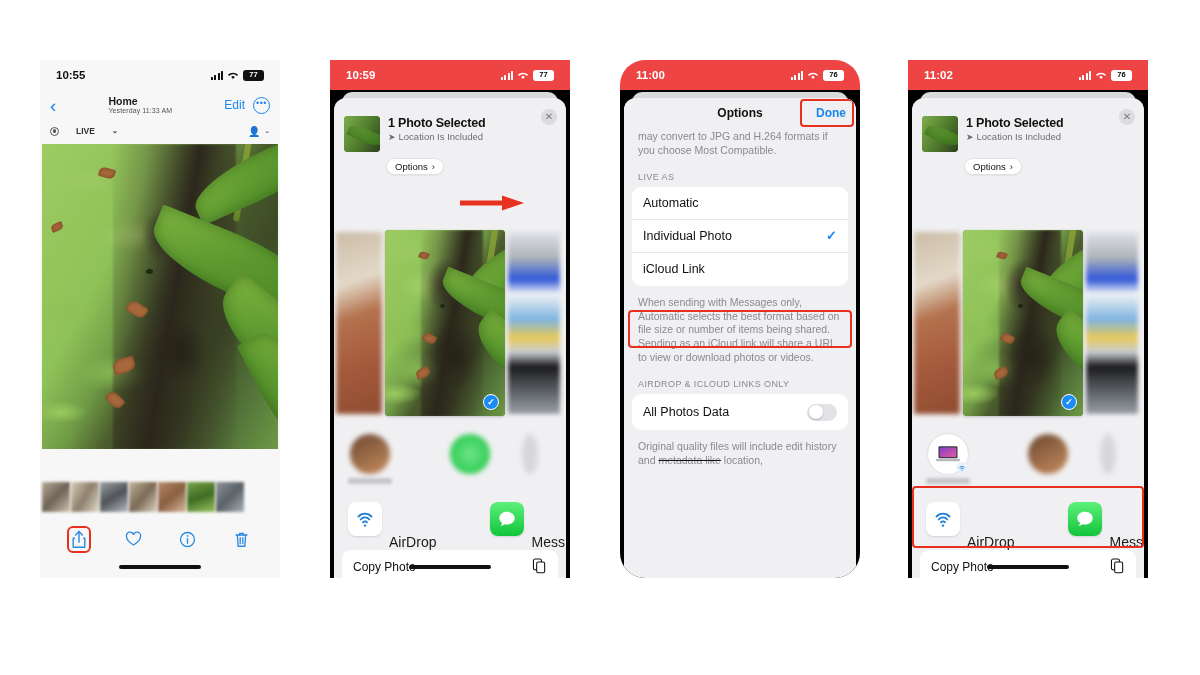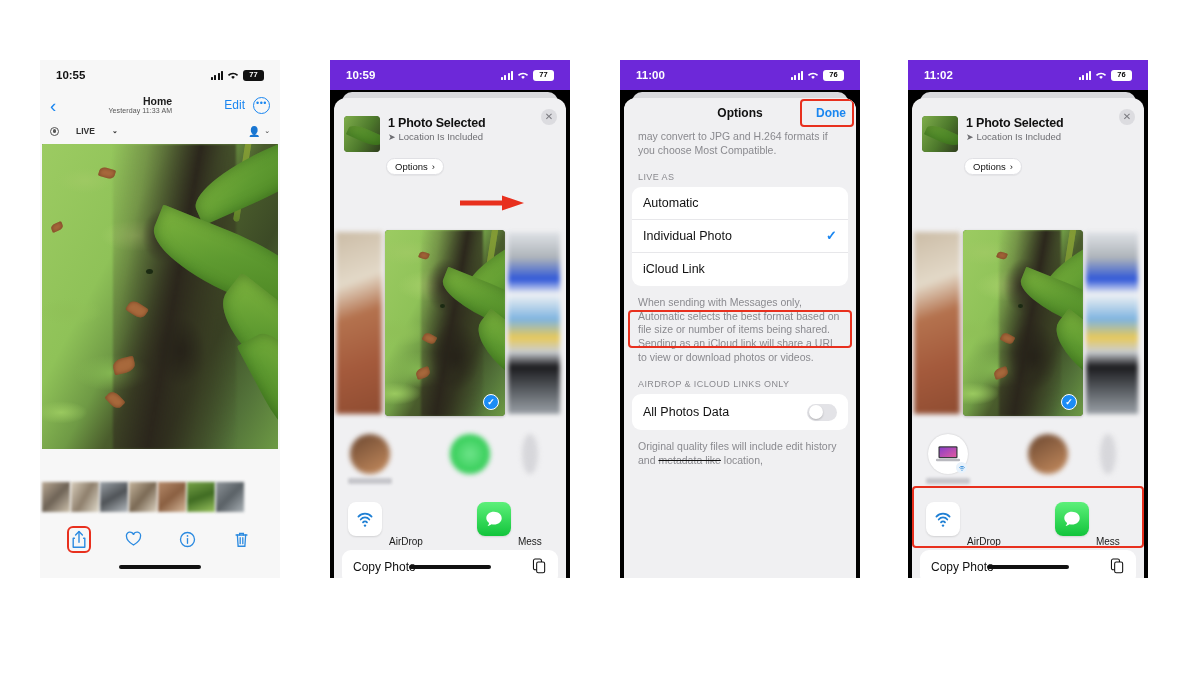--- a/index.html
+++ b/index.html
@@ -15,32 +15,32 @@
   .phone {
     position: absolute;
     width: 240px;
     height: 518px;
     top: 60px;
     overflow: hidden;
     background: #f2f2f2;
   }
   #phone1 { left: 40px; }
   #phone2 { left: 330px; }
-  #phone3 { left: 620px; }
+  #phone3 { left: 620px; border-radius: 25px; }
   #phone4 { left: 908px; }
 
   
   .statusbar {
     height: 30px; width: 100%;
     display: flex; align-items: center; justify-content: space-between;
     padding: 0 16px;
     font-size: 11.5px; font-weight: bold;
     position: relative; z-index: 40;
   }
-  .statusbar.dark { background: #6d28d9; color: #fff; }
+  .statusbar.dark { background: #ef4444; color: #fff; }
   .statusbar.light { background: #f7f7f7; color: #111; }
   .sb-right { display: flex; align-items: center; gap: 4px; }
   .bars { display: flex; align-items: flex-end; gap: 1.2px; height: 9px; }
   .bars i { width: 2.1px; background: currentColor; display: block; border-radius: .5px; }
   .bars i:nth-child(1){height:3px;} .bars i:nth-child(2){height:5px;}
   .bars i:nth-child(3){height:7px;} .bars i:nth-child(4){height:9px;}
   .wifi { width: 12px; height: 9px; position: relative; }
   .wifi svg { display:block; }
   .batt {
     width: 21px; height: 11px; border-radius: 3px;
@@ -56,21 +56,21 @@
   .statusbar.light .batt { background: #111; }
   .statusbar.light .batt span { color: #fff; }
 
   
   .p1-body { background: #f7f7f7; height: 488px; position: relative; }
   .navbar {
     height: 30px; display: flex; align-items: center;
     padding: 0 10px; justify-content: space-between;
   }
   .back-chevron { color: #1a86f0; font-size: 19px; line-height: 1; font-weight: 300; }
-  .nav-title { text-align: right; line-height: 1.05; }
+  .nav-title { text-align: left; line-height: 1.05; }
   .nav-title .t1 { font-size: 10.5px; font-weight: 600; color: #1b1b1b; }
   .nav-title .t2 { font-size: 7px; color: #555; letter-spacing: .1px; }
   .nav-right { display: flex; align-items: center; gap: 8px; }
   .edit-btn { color: #1a86f0; font-size: 12px; }
   .ellipsis-circle {
     width: 17px; height: 17px; border-radius: 50%;
     border: 1.3px solid #1a86f0; color: #1a86f0;
     display: flex; align-items: center; justify-content: center;
     font-size: 9px; letter-spacing: .5px; padding-bottom: 4px;
   }
@@ -213,21 +213,21 @@
     width: 40px; height: 40px; border-radius: 50%; margin: 0 auto;
     background: #fff; display: flex; align-items: center; justify-content: center;
     box-shadow: 0 0 2px rgba(0,0,0,.18); position: relative;
   }
 
   .apps-row {
     position: absolute; left: 0; top: 394px; width: 100%; height: 54px;
     display: flex; align-items: center; gap: 8px; padding-left: 14px;
   }
   .app { display: flex; align-items: center; gap: 7px; }
-  .app-label { font-size: 10px; color: #1b1b1b; margin-top: 45px; }
+  .app-label { font-size: 14px; color: #1b1b1b; margin-top: 45px; }
   .app-icon {
     width: 34px; height: 34px; border-radius: 8px; flex: none;
     display: flex; align-items: center; justify-content: center;
     box-shadow: 0 1px 2px rgba(0,0,0,.13);
   }
   .airdrop-icon { background: #fff; }
   .msg-icon { background: linear-gradient(#5df07a, #12c43b); }
 
   .action-row {
     position: absolute; left: 8px; right: 8px; top: 452px; height: 34px;

